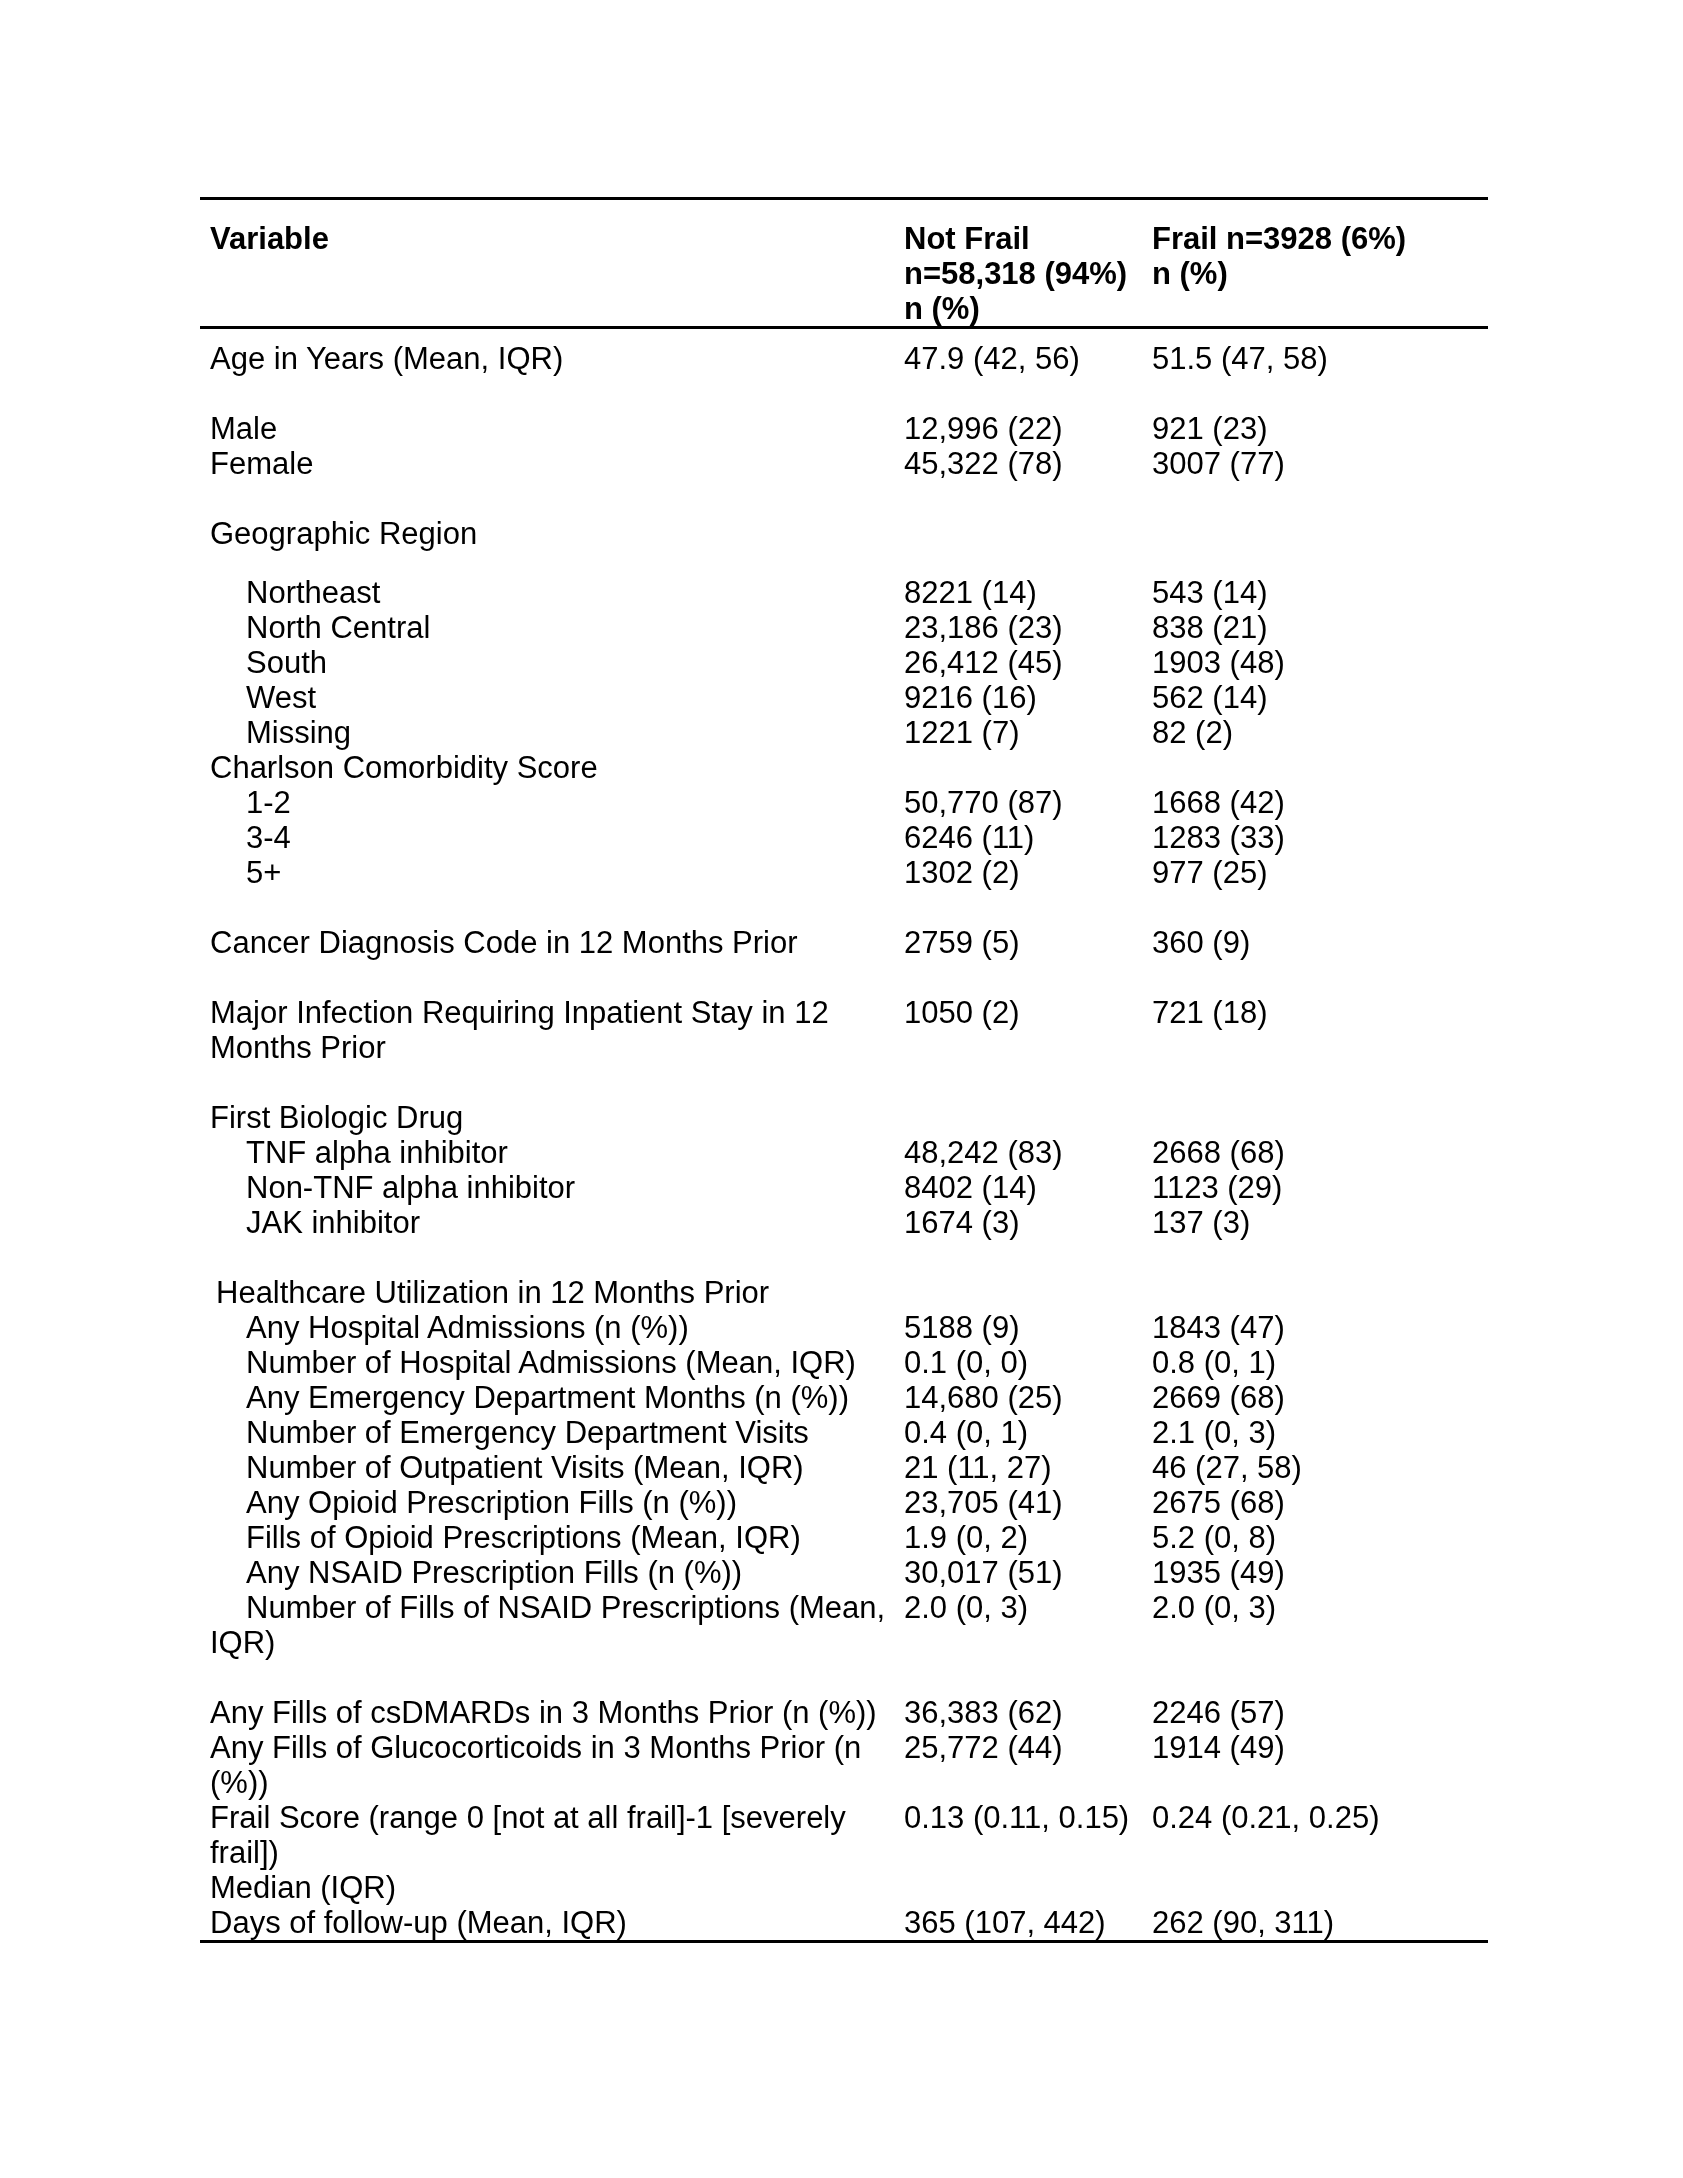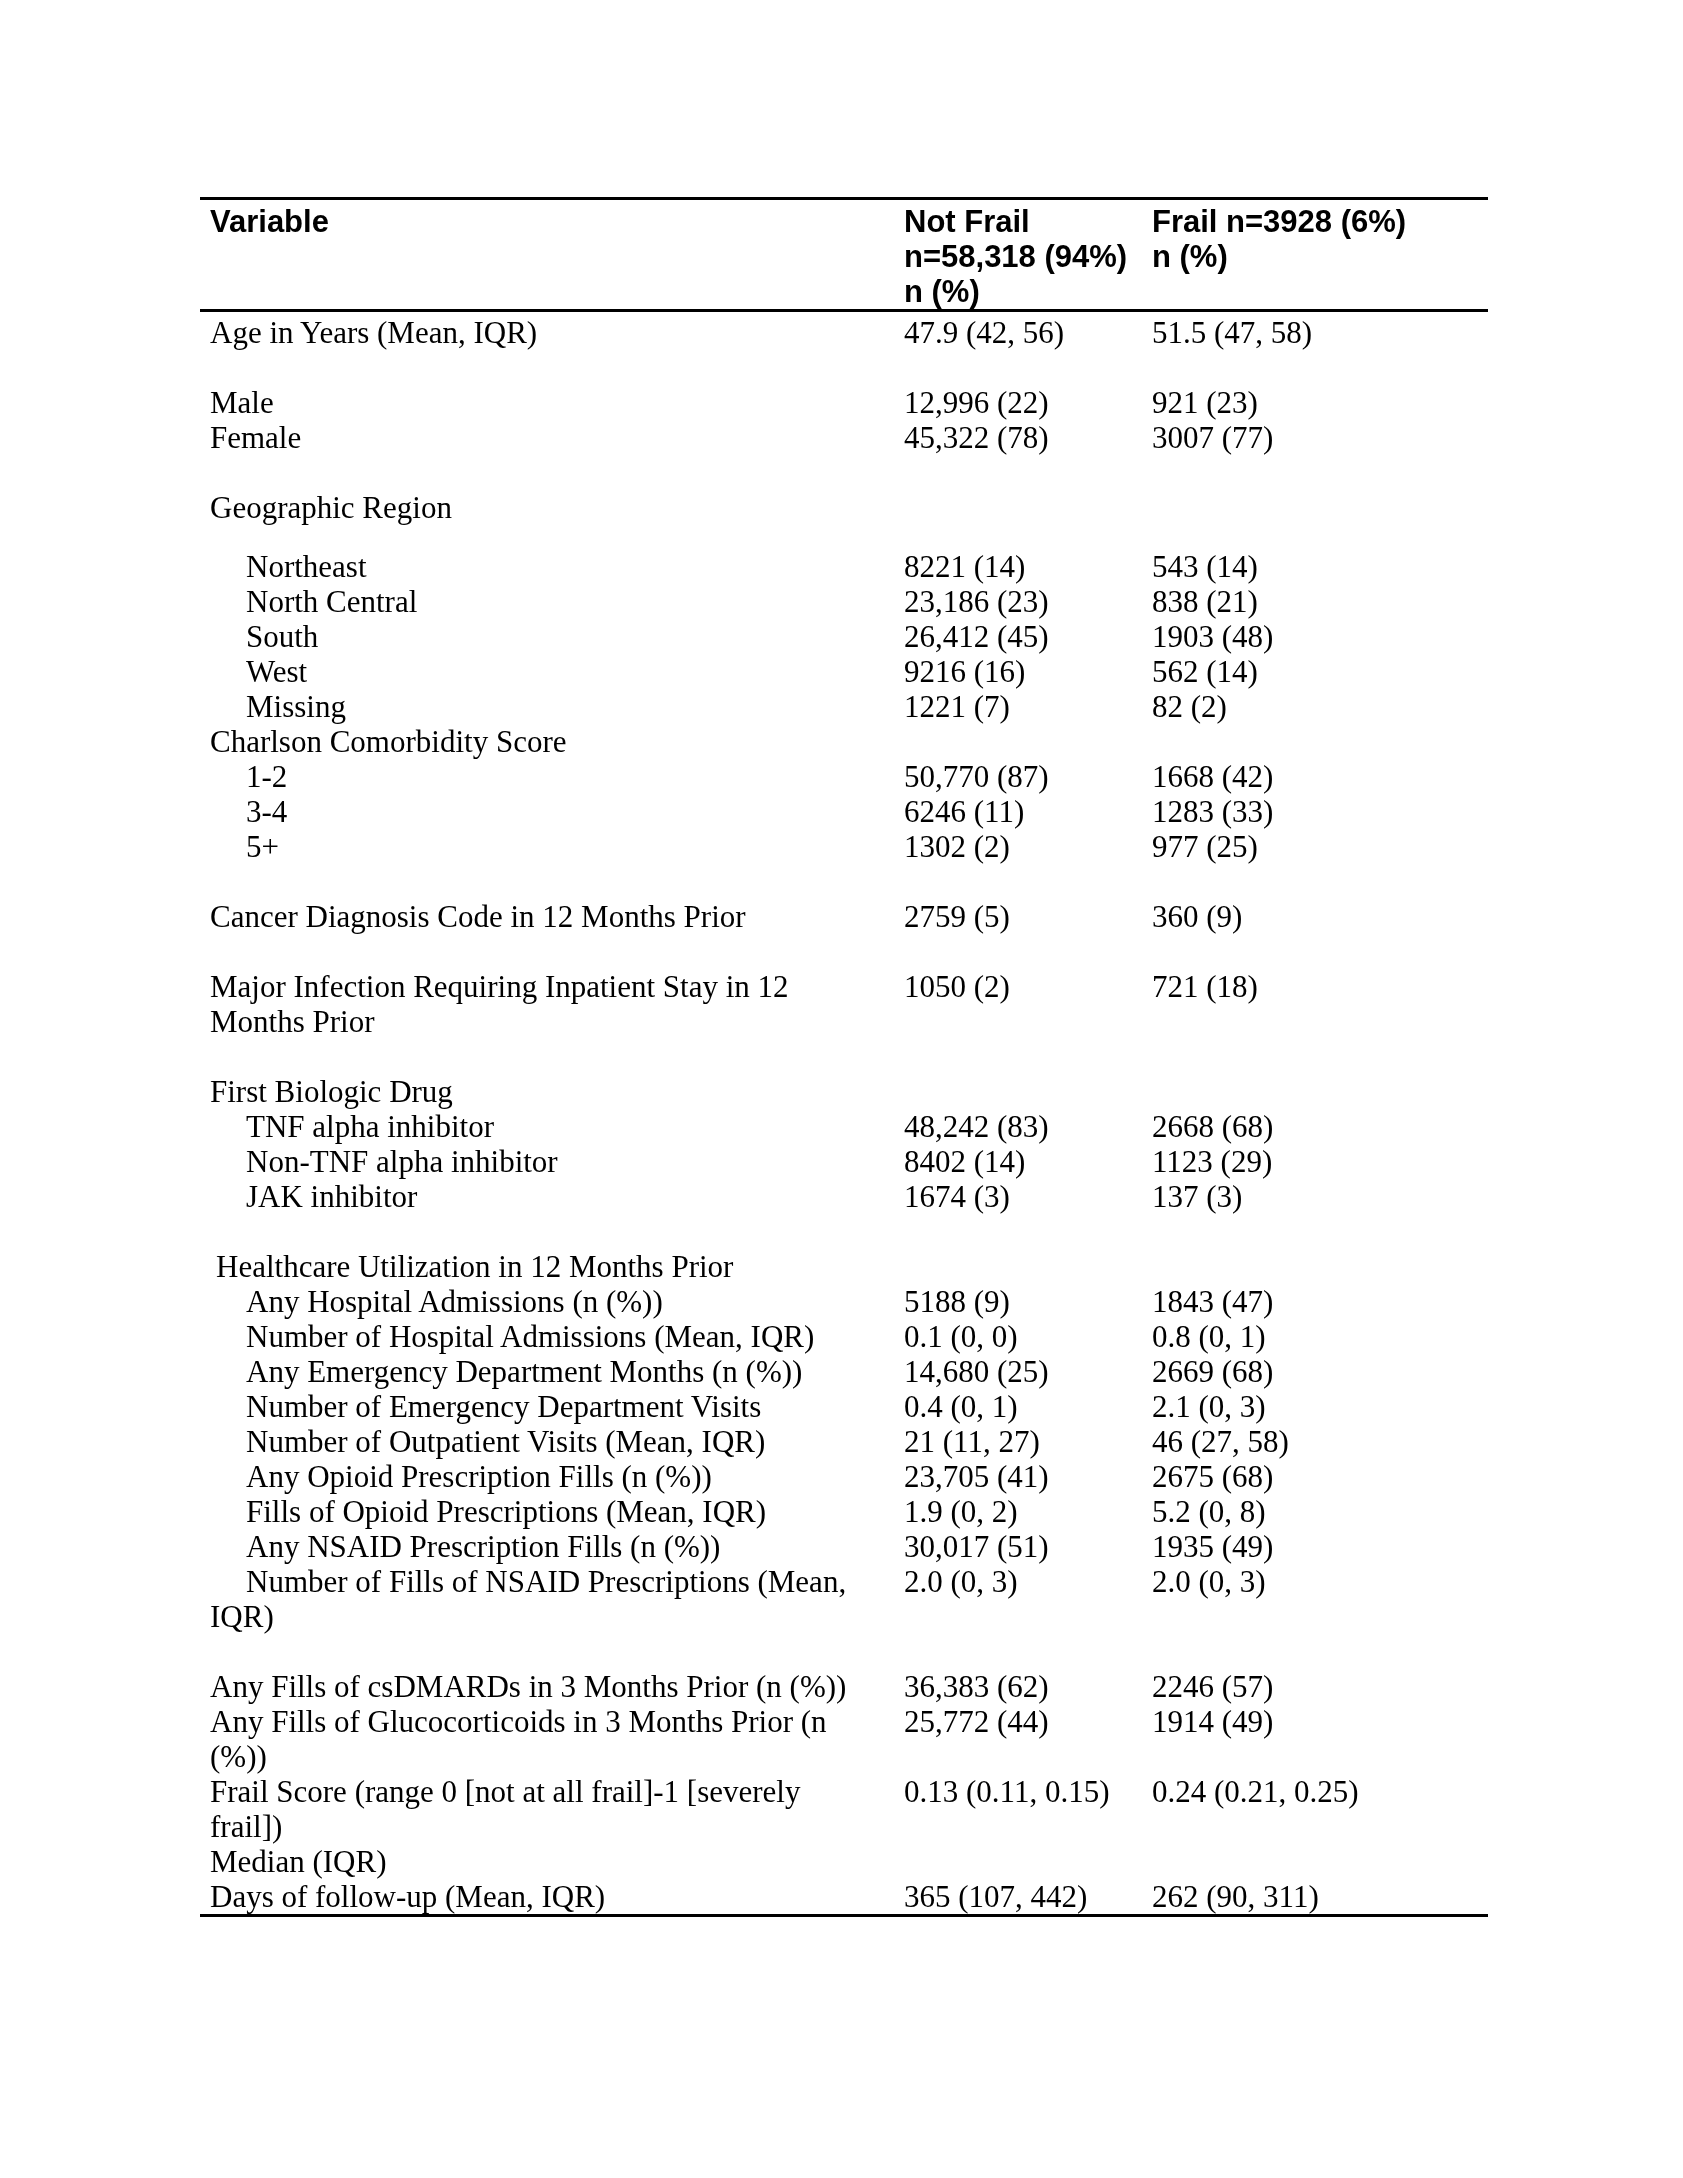--- a/index.html
+++ b/index.html
@@ -26,28 +26,28 @@
   }
   .grid-row {
     display: grid;
     grid-template-columns: 704px 248px 337px;
     align-items: start;
   }
   .header-block {
     border-bottom: 3px solid #000000;
     padding-top: 4px;
     font-weight: bold;
+    margin-top: 17px;
   }
   .hcell {
     white-space: pre-line;
   }
   .hcell.c1 { padding-left: 10px; }
   .body-block {
-    padding-top: 3px;
-    font-family: Liberation Serif, serif;
+    padding-top: 12px;
   }
   .row { min-height: 35px; }
   .row.extra-gap { margin-top: 24px; }
   .row.spacer { height: 35px; }
   .cell-label {
     padding-left: 10px;
     white-space: pre-line;
   }
   .indent-0 .cell-label { text-indent: 0; }
   .indent-1 .cell-label { text-indent: 6px; }

